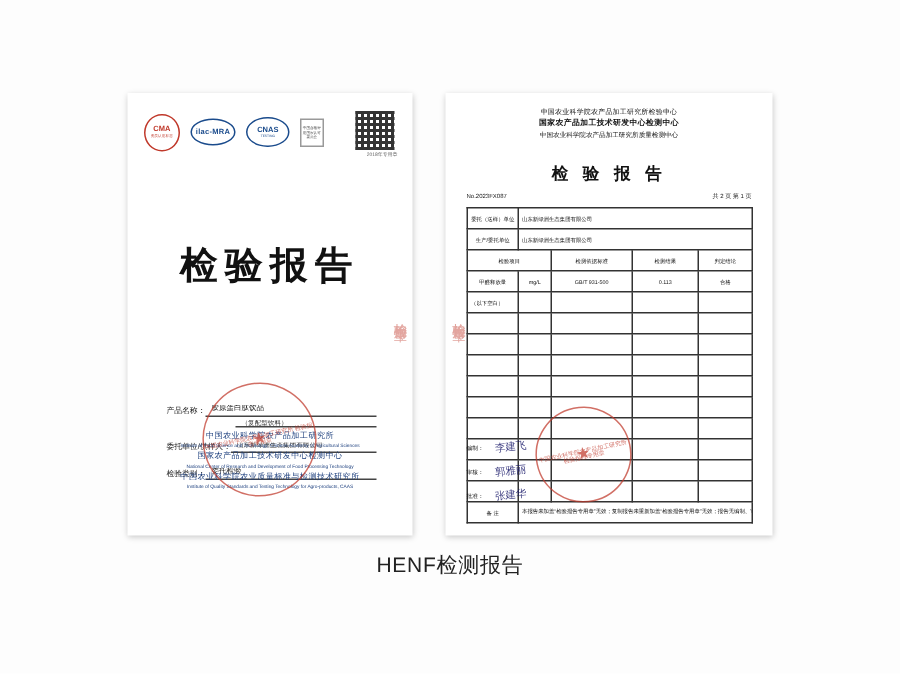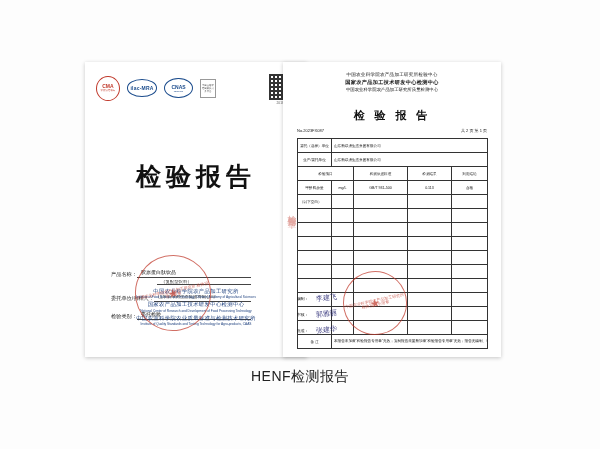--- a/index.html
+++ b/index.html
@@ -11,22 +11,22 @@
   }
   .stage{position:relative;width:600px;height:449px;background:#fdfdfd;}
 
   
   .sheet{
     position:absolute;
     background:#ffffff;
     box-shadow:0 1px 4px rgba(0,0,0,.22);
     overflow:hidden;
   }
-  #sheet-left{left:85px;top:62px;width:190px;height:295px;padding-left:32px;}
-  #sheet-right{left:283px;top:62px;width:218px;height:295px;}
+  #sheet-left{left:85px;top:62px;width:190px;height:295px;}
+  #sheet-right{left:297px;top:62px;width:218px;height:295px;}
 
   
   .logos{
     position:absolute;left:11px;top:14px;width:120px;height:24px;
     display:flex;align-items:center;gap:7px;
   }
   .logo-badge{
     border:1.2px solid #c0392b;border-radius:50%;
     width:23px;height:23px;display:flex;flex-direction:column;
     align-items:center;justify-content:center;

